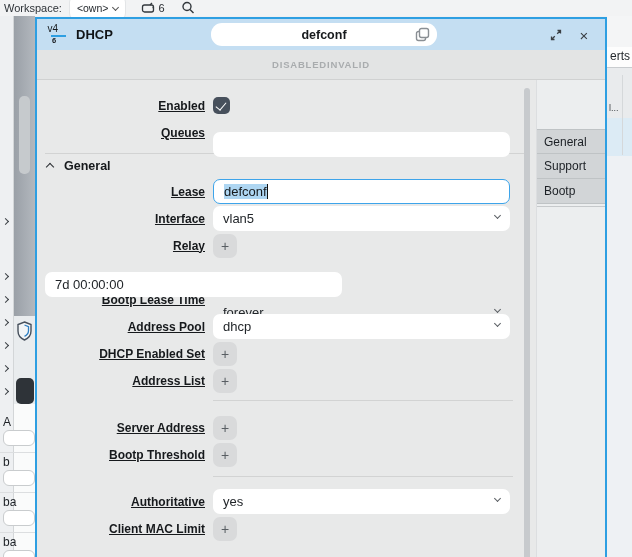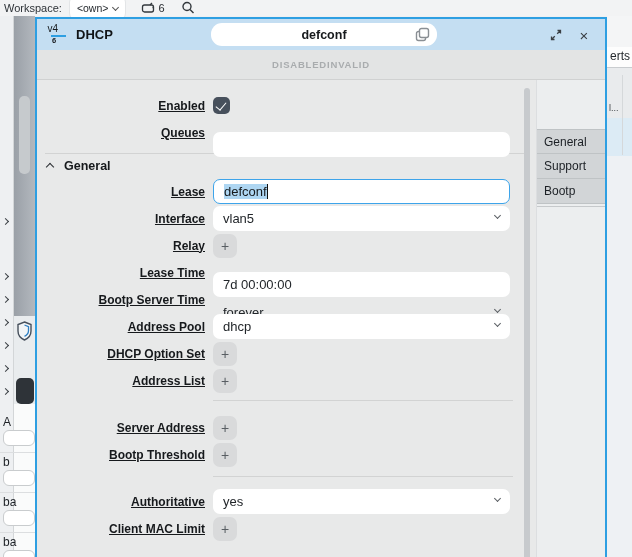--- a/index.html
+++ b/index.html
@@ -236,48 +236,47 @@
       </div>
 
       <div class="row">
         <span class="lbl">Relay</span>
         <div class="ctrl">
             <div class="plusbtn">+</div>
           </div>
       </div>
 
       <div class="row">
-        <span class="lbl">Lease Time</span>
         <div class="ctrl">
             <input class="textinput" value="7d 00:00:00" style="">
           </div>
       </div>
 
       <div class="row">
-        <span class="lbl">Bootp Server Time</span>
+        <span class="lbl">Bootp Lease Time</span>
         <div class="ctrl">
           <div class="select gray">
             <span>forever</span>
             <span class="chev-down"></span>
           </div>
         </div>
       </div>
 
       <div class="row">
         <span class="lbl">Address Pool</span>
         <div class="ctrl">
           <div class="select">
             <span>dhcp</span>
             <span class="chev-down"></span>
           </div>
         </div>
       </div>
 
       <div class="row">
-        <span class="lbl">DHCP Option Set</span>
+        <span class="lbl">DHCP Enabled Set</span>
         <div class="ctrl">
             <div class="plusbtn">+</div>
           </div>
       </div>
 
       <div class="row">
         <span class="lbl">Address List</span>
         <div class="ctrl">
             <div class="plusbtn">+</div>
           </div>

